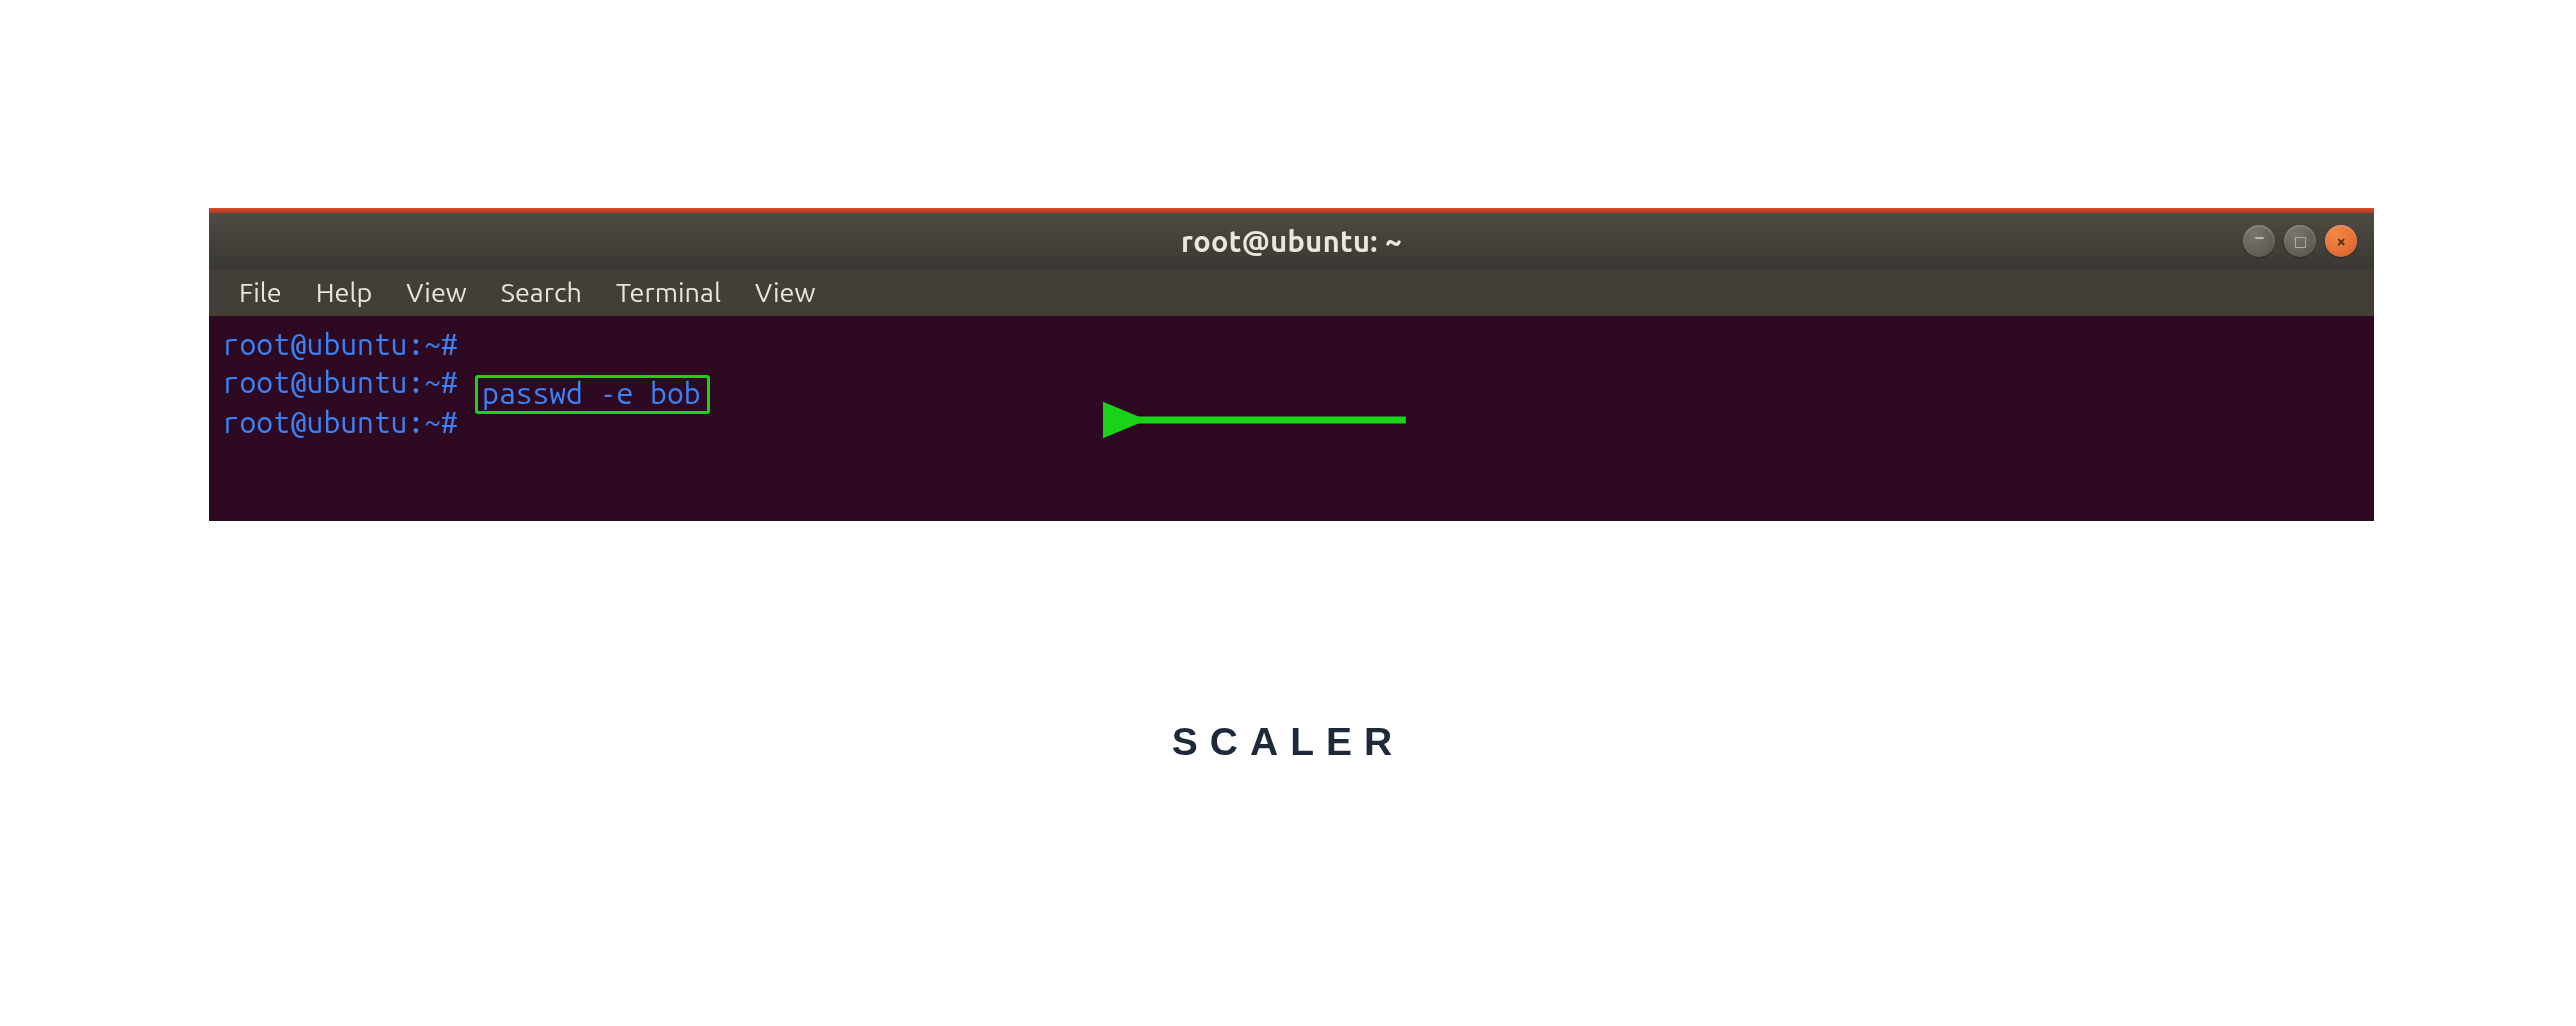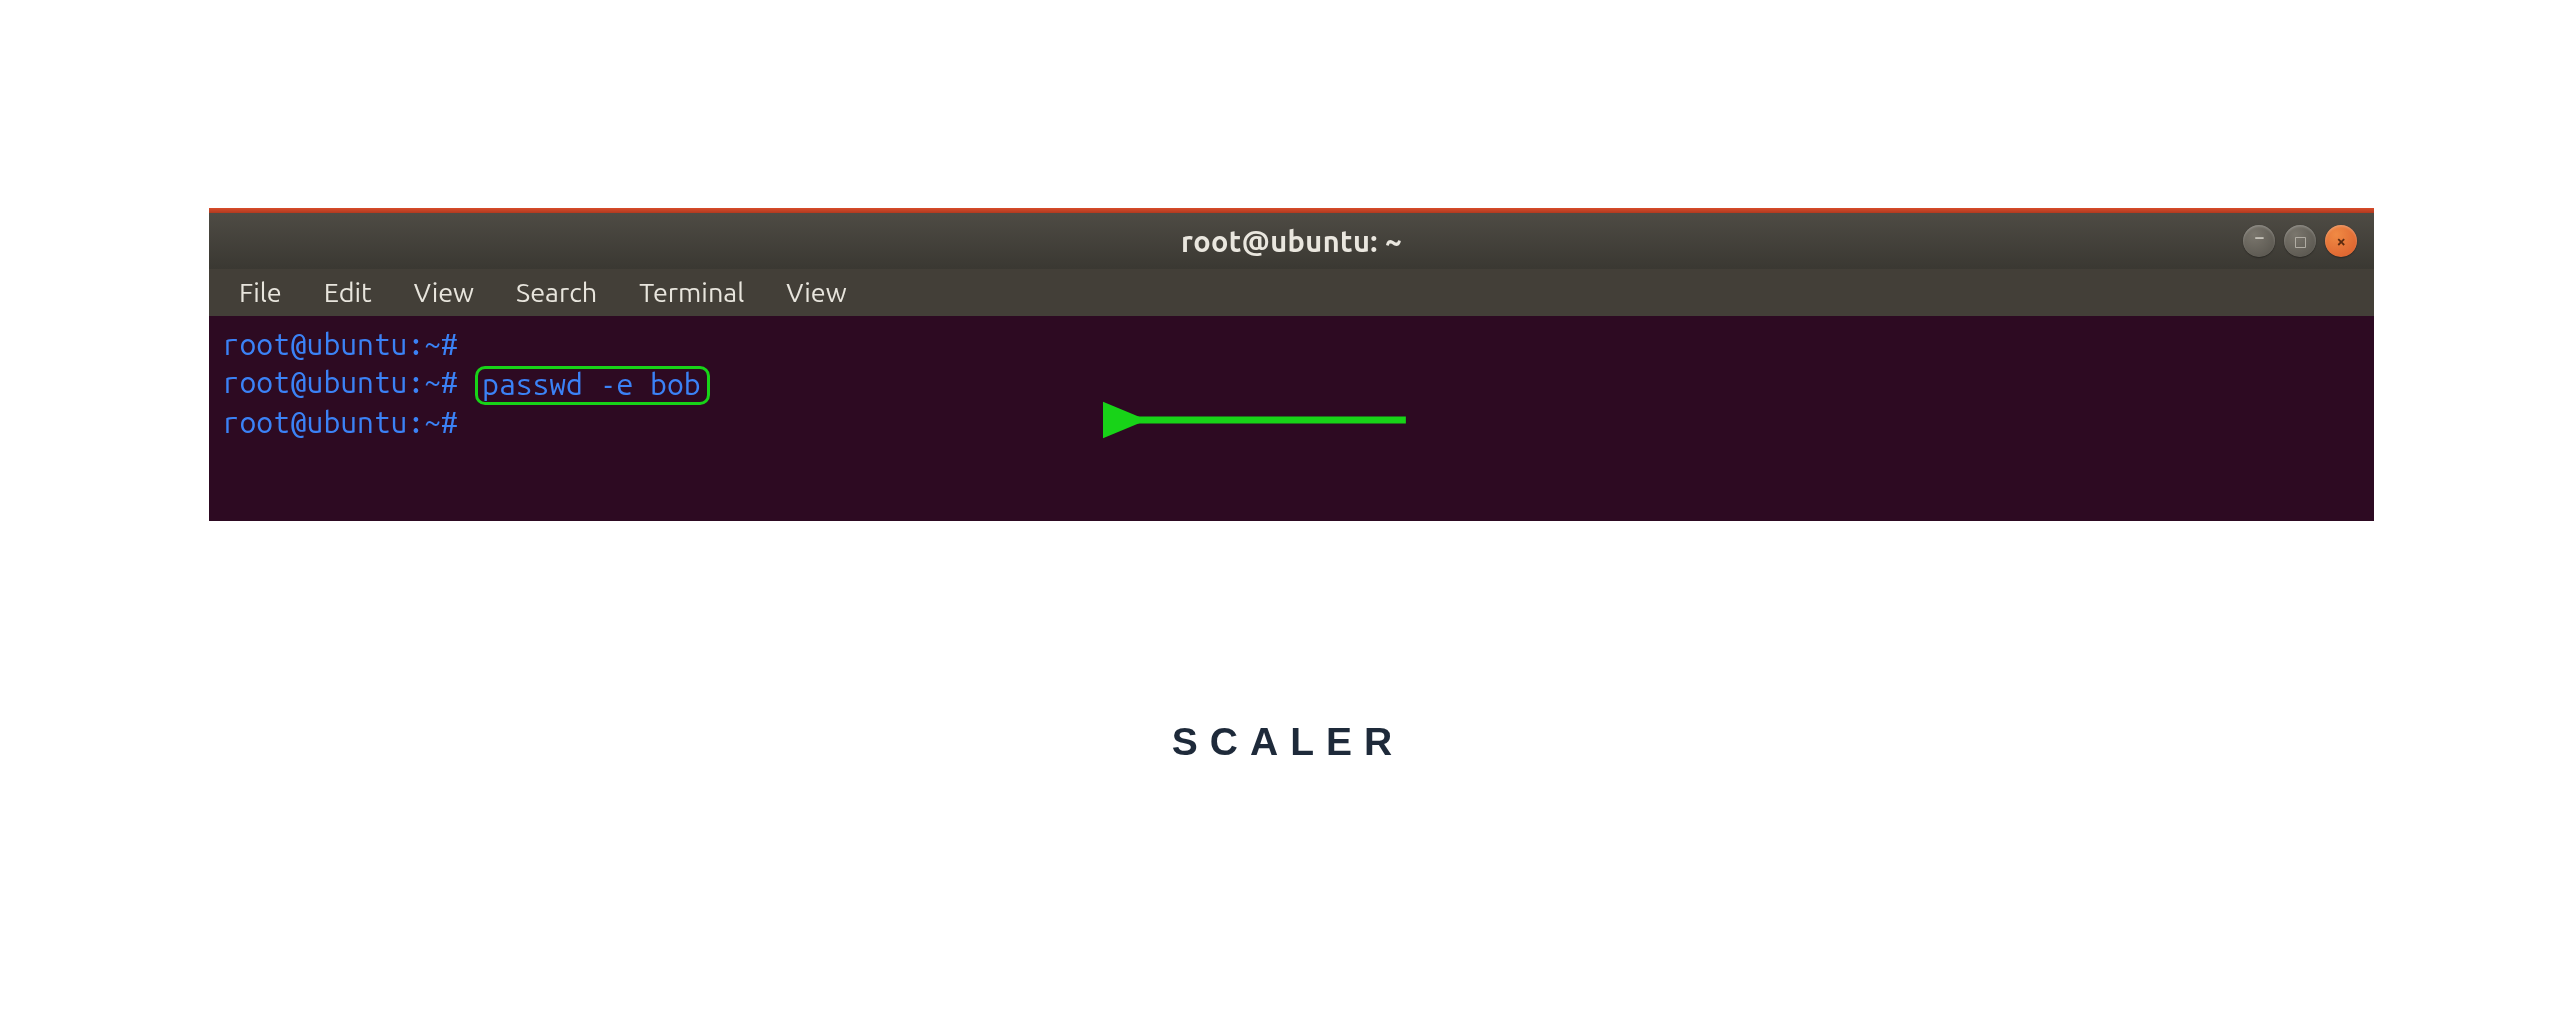--- a/index.html
+++ b/index.html
@@ -58,21 +58,21 @@
     .wc-maximize { background: radial-gradient(circle at 35% 30%, #7a766d, #54514a); color: #c4c1b8;}
     .wc-close    { background: radial-gradient(circle at 35% 30%, #f08a44, #d95b2b); color: #5a2a10;}
     .wc-minimize span { position: relative; top: -4.5px; }
     .wc-maximize span { font-size: 13.6px; }
     .menubar {
       height: 47px;
       background: #433f38;
       display: flex;
       align-items: center;
       padding-left: 15px;
-      gap: 12px;
+      gap: 4px;
     }
     .menu-item {
       color: #e8e5dd;
       font-size: 27px;
       font-weight: 400;
       padding: 0 15px;
       cursor: default;
     }
     .terminal-body {
       background: #2d0a22;
@@ -80,26 +80,26 @@
       min-height: 205px;
       font-family: "Ubuntu Mono", "DejaVu Sans Mono", monospace;
       font-size: 30px;
       line-height: 1.28;
       color: #3b82f6;
       position: relative;
     }
     .term-line { white-space: pre; }
     .highlight-box {
       border: 3.8px solid #18d318;
-      border-radius: 10px;
+      border-radius: 3px;
       padding: 0 6px 1.5px 4.5px;
       display: inline-block;
       line-height: 1.05;
       position: relative;
-      top: 2px;
+      top: 11px;
     }
     .arrow {
       position: absolute;
       left: 894px;
       top: 85px;
     }
     .brand {
       position: absolute;
       left: 50%;
       top: 720px;
@@ -138,21 +138,21 @@
           <span>□</span>
         </div>
       <div class="wc-btn wc-close">
           <span>×</span>
         </div>
     </div>
   </div>
 
   <div class="menubar">
     <span class="menu-item">File</span>
-    <span class="menu-item">Edit</span>
+    <span class="menu-item">Help</span>
     <span class="menu-item">View</span>
     <span class="menu-item">Search</span>
     <span class="menu-item">Terminal</span>
     <span class="menu-item">View</span>
   </div>
 
   <div class="terminal-body">
     <div class="term-line">root@ubuntu:~#</div>
     <div class="term-line"><span>root@ubuntu:~# </span><span class="highlight-box">passwd -e bob</span></div>
     <div class="term-line">root@ubuntu:~#</div>

